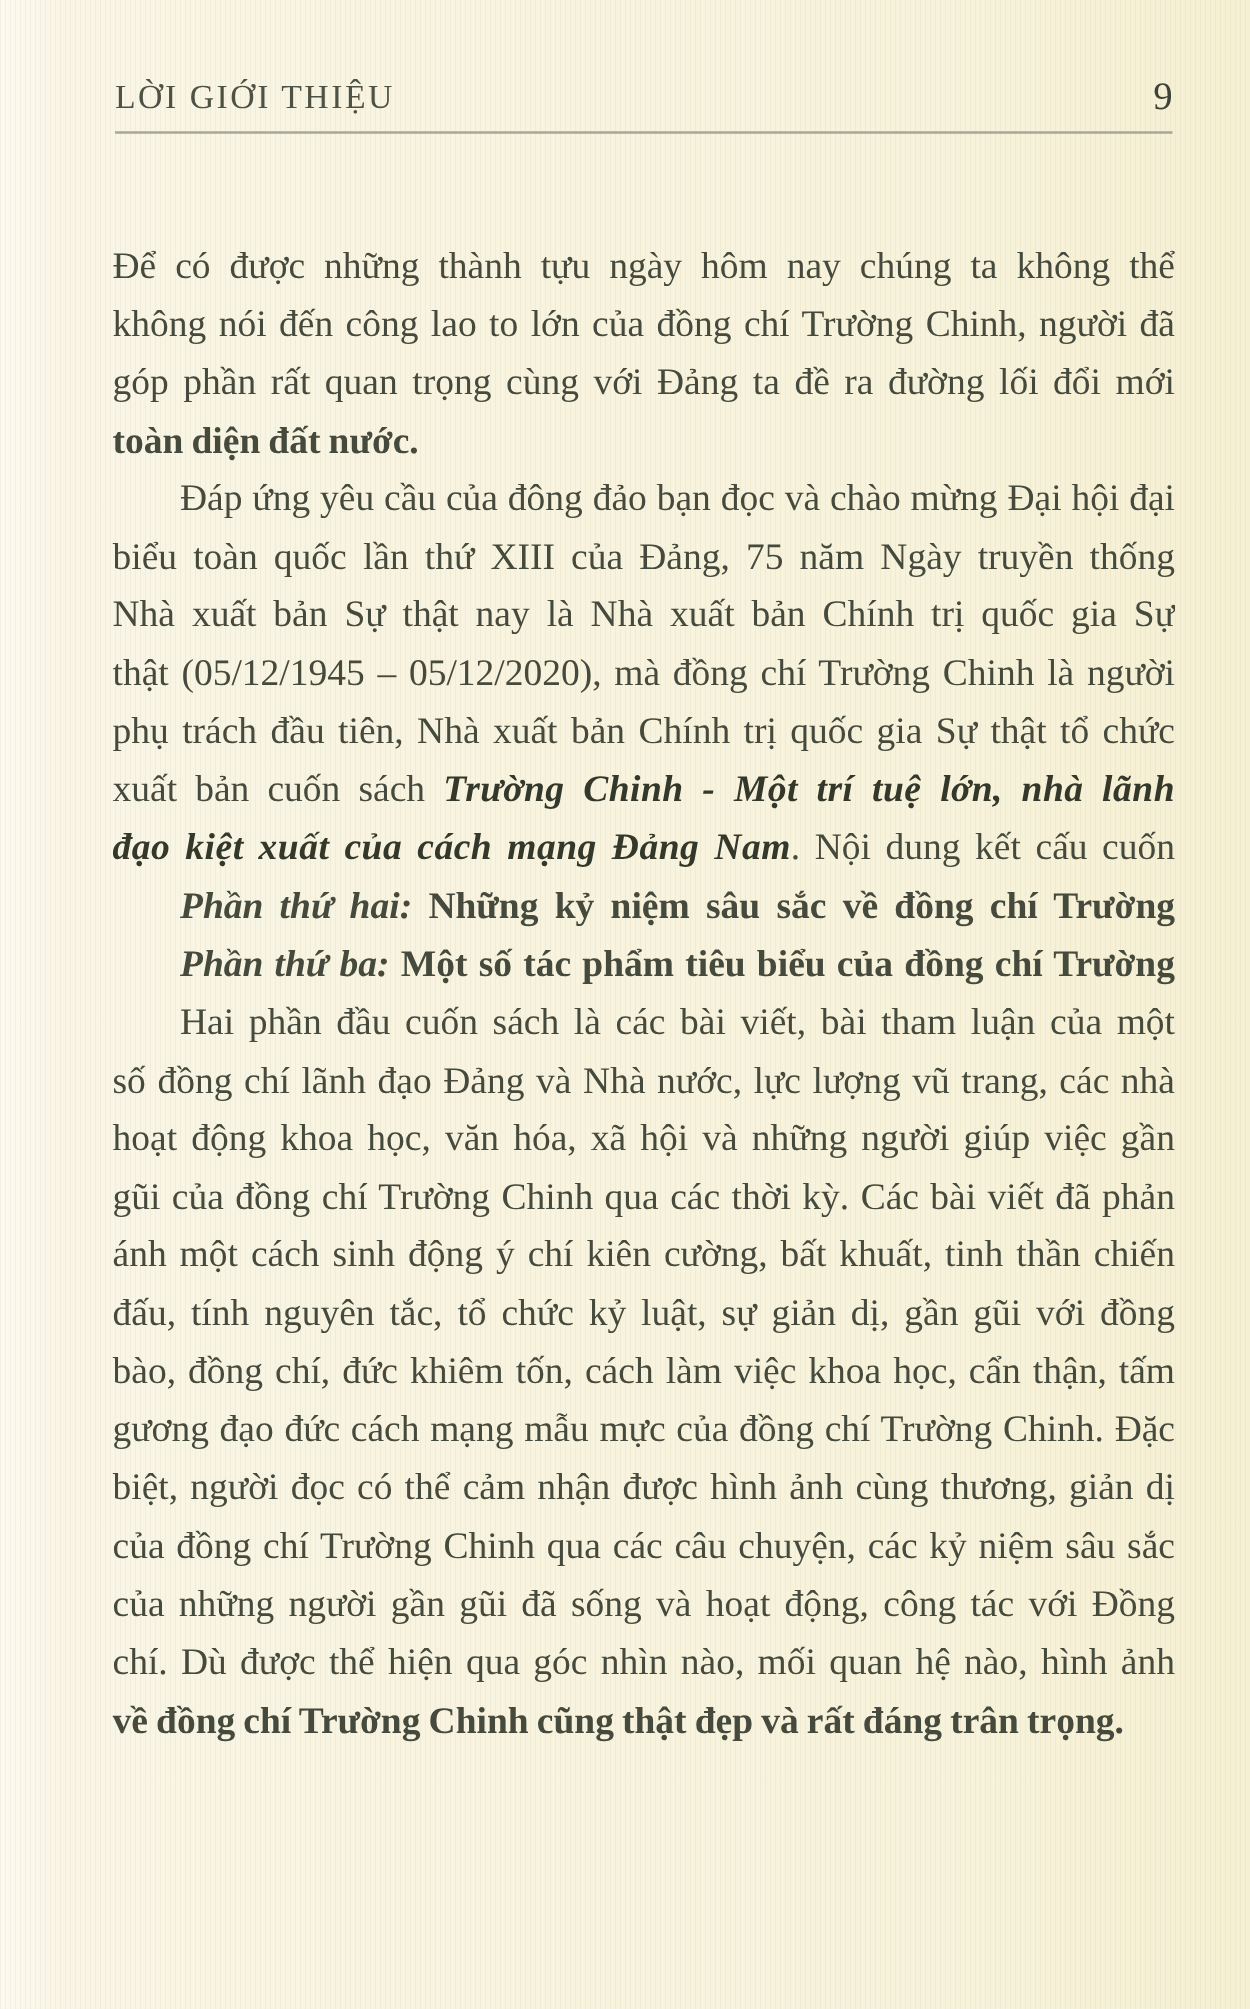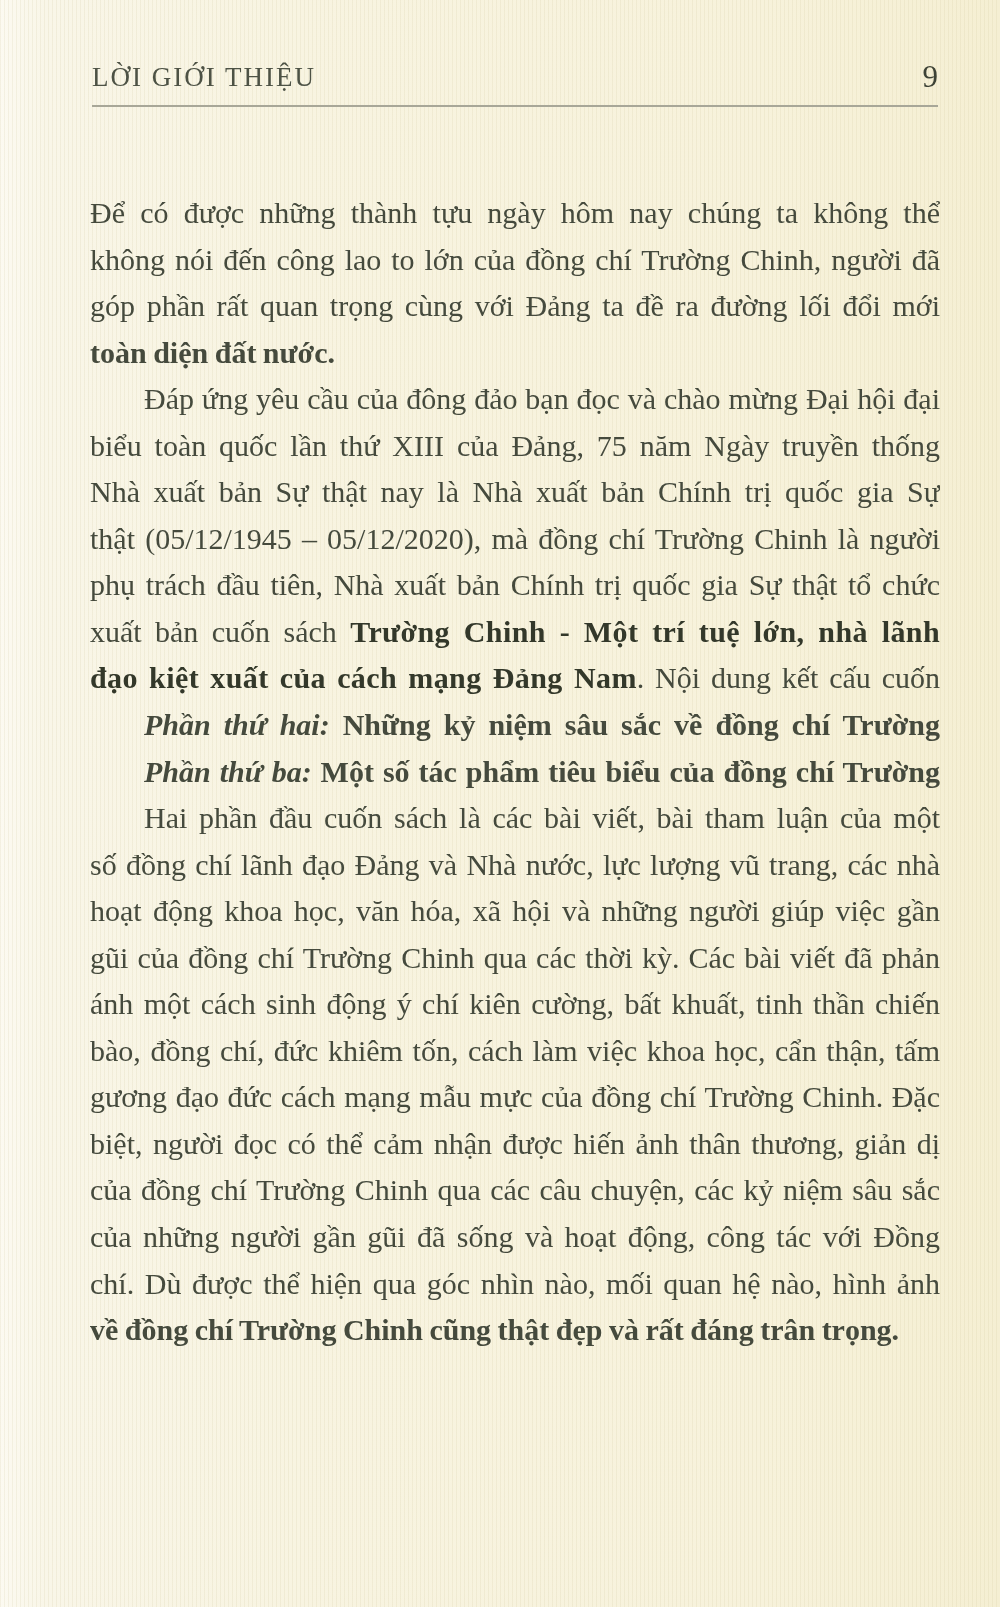--- a/index.html
+++ b/index.html
@@ -44,21 +44,21 @@
   }
   .line{
     height:46.55px;line-height:46.55px;
     text-align:justify;text-align-last:justify;
     overflow:hidden;
   }
   .line.last{text-align-last:left;font-weight:bold;}
   .line.indent{text-indent:54px;}
   .seg.s-r{font-style:normal;}
   .seg.s-i{font-style:italic;}
-  .seg.s-bi{font-weight:bold;color:var(--ink-strong);letter-spacing:0.4px;}
+  .seg.s-bi{font-style:italic;font-weight:bold;color:var(--ink-strong);letter-spacing:0.4px;}
 </style>
 </head>
 <body>
 
 <div class="page">
   <div class="header">
     <span class="running-title">LỜI GIỚI THIỆU</span>
     <span class="page-number">9</span>
   </div>
   <div class="header-rule"></div>
@@ -83,22 +83,23 @@
       </div>
       <div class="para">
         <div class="line last indent"><span class="seg s-i">Phần thứ ba:</span><span class="seg s-r"> Một số tác phẩm tiêu biểu của đồng chí Trường Chinh.</span></div>
       </div>
       <div class="para">
         <div class="line indent"><span class="seg s-r">Hai phần đầu cuốn sách là các bài viết, bài tham luận của một</span></div>
         <div class="line"><span class="seg s-r">số đồng chí lãnh đạo Đảng và Nhà nước, lực lượng vũ trang, các nhà</span></div>
         <div class="line"><span class="seg s-r">hoạt động khoa học, văn hóa, xã hội và những người giúp việc gần</span></div>
         <div class="line"><span class="seg s-r">gũi của đồng chí Trường Chinh qua các thời kỳ. Các bài viết đã phản</span></div>
         <div class="line"><span class="seg s-r">ánh một cách sinh động ý chí kiên cường, bất khuất, tinh thần chiến</span></div>
+        <div class="line"><span class="seg s-r">đấu, tính nguyên tắc, tổ chức kỷ luật, sự giản dị, gần gũi với đồng</span></div>
         <div class="line"><span class="seg s-r">bào, đồng chí, đức khiêm tốn, cách làm việc khoa học, cẩn thận, tấm</span></div>
         <div class="line"><span class="seg s-r">gương đạo đức cách mạng mẫu mực của đồng chí Trường Chinh. Đặc</span></div>
-        <div class="line"><span class="seg s-r">biệt, người đọc có thể cảm nhận được hiến ảnh thân thương, giản dị</span></div>
+        <div class="line"><span class="seg s-r">biệt, người đọc có thể cảm nhận được hình ảnh cùng thương, giản dị</span></div>
         <div class="line"><span class="seg s-r">của đồng chí Trường Chinh qua các câu chuyện, các kỷ niệm sâu sắc</span></div>
         <div class="line"><span class="seg s-r">của những người gần gũi đã sống và hoạt động, công tác với Đồng</span></div>
         <div class="line"><span class="seg s-r">chí. Dù được thể hiện qua góc nhìn nào, mối quan hệ nào, hình ảnh</span></div>
         <div class="line last"><span class="seg s-r">về đồng chí Trường Chinh cũng thật đẹp và rất đáng trân trọng.</span></div>
       </div>
     </div>
 </div>
 
 </body></html>

